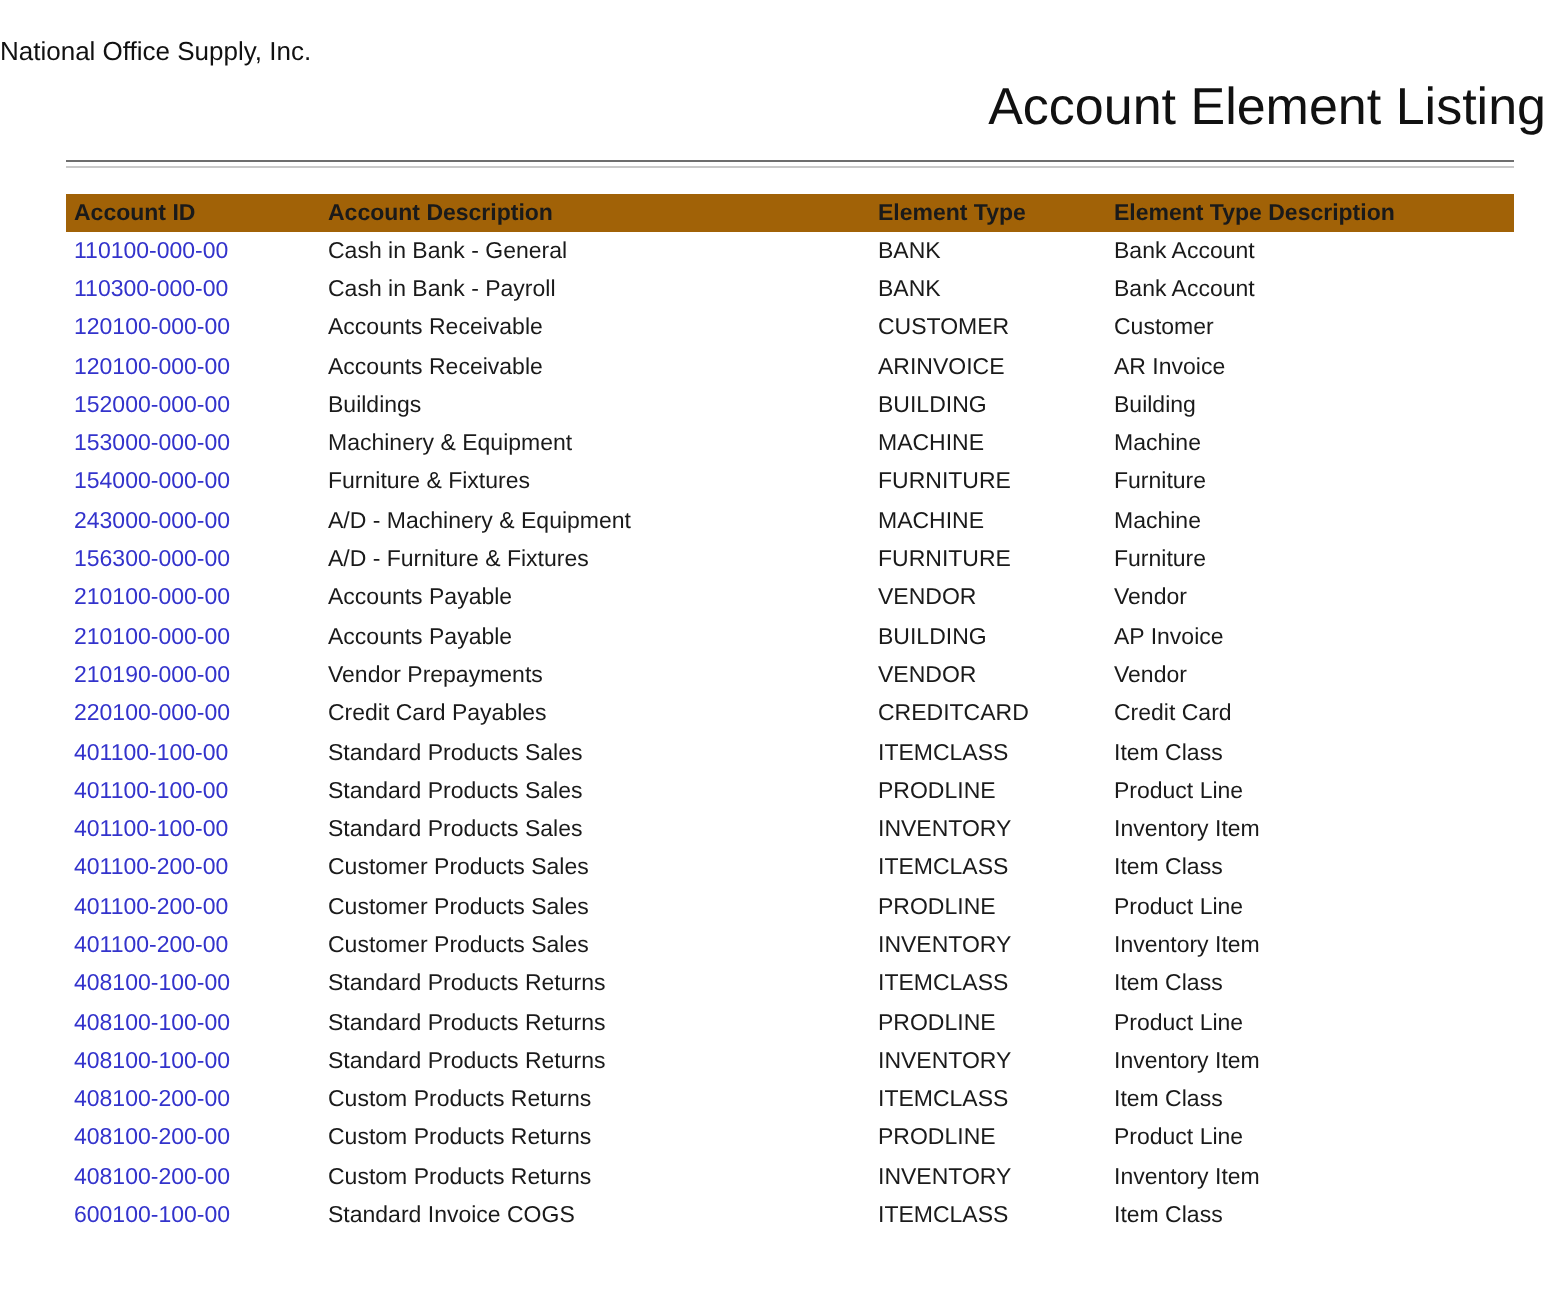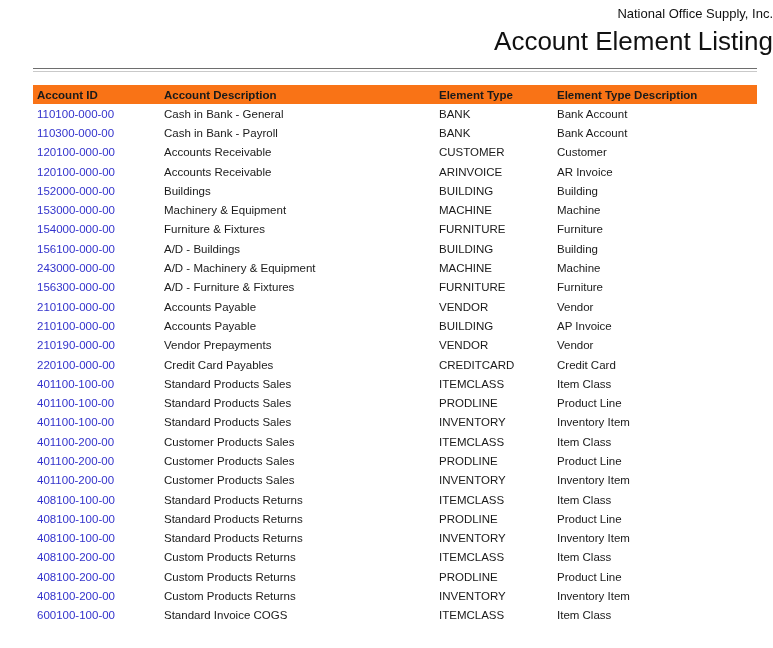--- a/index.html
+++ b/index.html
@@ -4,22 +4,22 @@
 <style>
   html, body { margin: 0; padding: 0; }
   body {
     width: 773px; height: 648px;
     background: #ffffff;
     font-family: "Liberation Sans", sans-serif;
     color: #1a1a1a;
     overflow: hidden;
   }
   .company {
-    margin-top: 6px;
-    text-align: right;
+    margin-top: 18px;
+    text-align: left;
     font-size: 13px;
     color: #111111;
   }
   .title {
     margin-top: 5px;
     text-align: right;
     font-size: 26px;
     font-weight: normal;
     color: #111111;
   }
@@ -34,21 +34,21 @@
     width: 724px;
     margin: 13px 0 0 33px;
     border-collapse: collapse;
     table-layout: fixed;
   }
   col.c1 { width: 127px; }
   col.c2 { width: 275px; }
   col.c3 { width: 118px; }
   col.c4 { width: 204px; }
   th {
-    background: #f97316;
+    background: #a16207;
     font-size: 11.5px;
     font-weight: bold;
     text-align: left;
     height: 19px;
     padding: 0 0 0 4px;
     white-space: nowrap;
     overflow: hidden;
   }
   td {
     font-size: 11.5px;
@@ -119,26 +119,20 @@
         <td>MACHINE</td>
         <td>Machine</td>
       </tr>
       <tr>
         <td class="link">154000-000-00</td>
         <td>Furniture &amp; Fixtures</td>
         <td>FURNITURE</td>
         <td>Furniture</td>
       </tr>
       <tr>
-        <td class="link">156100-000-00</td>
-        <td>A/D - Buildings</td>
-        <td>BUILDING</td>
-        <td>Building</td>
-      </tr>
-      <tr>
         <td class="link">243000-000-00</td>
         <td>A/D - Machinery &amp; Equipment</td>
         <td>MACHINE</td>
         <td>Machine</td>
       </tr>
       <tr>
         <td class="link">156300-000-00</td>
         <td>A/D - Furniture &amp; Fixtures</td>
         <td>FURNITURE</td>
         <td>Furniture</td>

